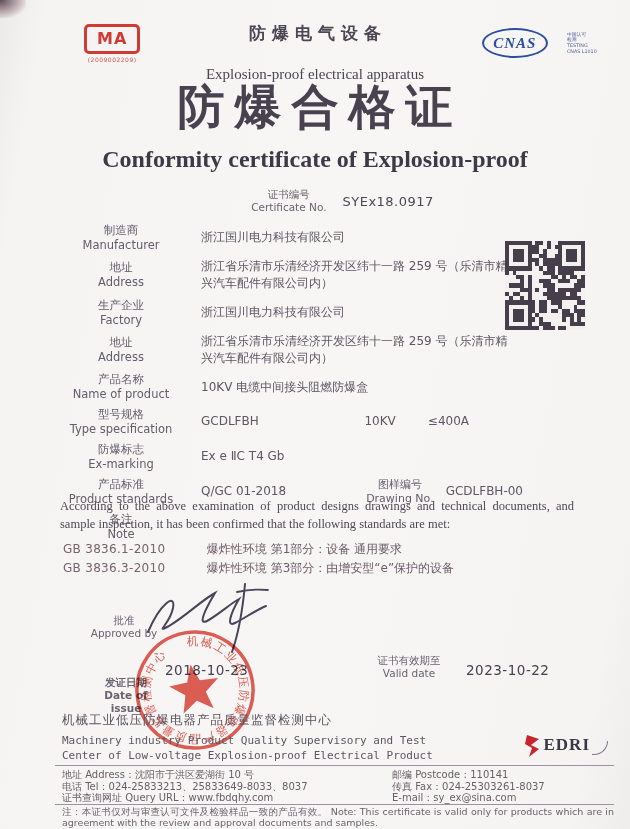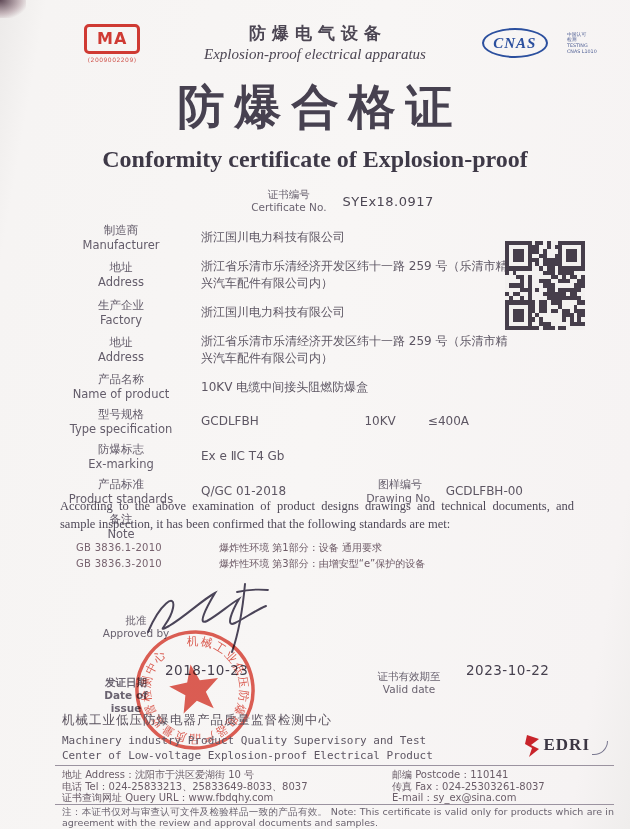--- a/index.html
+++ b/index.html
@@ -12,21 +12,21 @@
   .corner-smudge { position:absolute; left:0; top:0; width:26px; height:18px;
     background:radial-gradient(ellipse at 0 0, rgba(70,45,60,.85), rgba(130,90,105,.35) 55%, transparent 78%); }
 
   
   .cma { position:absolute; left:84px; top:24px; text-align:center; }
   .cma-box { display:inline-block; border:3px solid #cf3a33; border-radius:5px; color:#cf3a33;
     font-weight:bold; font-size:16px; padding:2px 10px 3px; letter-spacing:1px; }
   .cma-num { font-size:6px; color:#d0554e; margin-top:2px; letter-spacing:.5px; }
   .hdr-center { position:absolute; left:0; right:0; top:22px; text-align:center; }
   .hdr-zh { font-size:17px; font-weight:bold; letter-spacing:6px; color:#4c4653; padding-left:6px; }
-  .hdr-en { font-size:15px; font-family:"Liberation Serif","DejaVu Serif",serif; color:#4c4653; margin-top:1px;font-style:italic; }
+  .hdr-en { font-size:15px; font-family:"Liberation Serif","DejaVu Serif",serif; color:#4c4653; margin-top:21px; }
   .cnas { position:absolute; right:26px; top:28px; display:flex; gap:19px; }
   .cnas-oval { width:66px; height:30px; border:2.5px solid #2b4f9e; border-radius:50%;
     display:flex; align-items:center; justify-content:center;
     color:#2b4f9e; font-weight:bold; font-style:italic; font-size:15px; letter-spacing:1px;
     font-family:"Liberation Serif","DejaVu Serif",serif; }
   .cnas-side { font-size:6px; line-height:1.2; color:#4d5d93; transform:scale(.8); transform-origin:left center; }
 
   
   .main-title { position:absolute; left:0; right:0; top:76px; text-align:center;
     font-size:47px; font-weight:bold; letter-spacing:10px; padding-left:10px; color:#474150; }
@@ -54,30 +54,30 @@
   
   .qr { position:absolute; left:505px; top:241px; width:80px; height:89px;
     display:grid; grid-template-columns:repeat(21,1fr); grid-template-rows:repeat(21,1fr);
     background:#f3f1f0; }
   .qc.on { background:#463e4b; }
 
   
   .statement { position:absolute; left:60px; top:497px; width:514px; font-size:12px;
     line-height:1.45; color:#565061; }
   .statement .en { font-family:"Liberation Serif","DejaVu Serif",serif; font-size:12.5px; text-align:justify; color:#4e4857; }
-  .standards { position:absolute; left:76px; top:540px; font-size:10px; color:#77626e; line-height:1.6; }
+  .standards { position:absolute; left:63px; top:540px; font-size:12px; color:#77626e; line-height:1.6; }
   .standards .code { display:inline-block; width:112px; letter-spacing:.3px; }
   .standards .desc { margin-left:28px; color:#6d5a66; }
 
   
-  .approve { position:absolute; left:100px; top:614px; width:72px; }
+  .approve { position:absolute; left:88px; top:614px; width:72px; }
   .signature { position:absolute; left:142px; top:580px; }
   .date-issue-lbl { position:absolute; left:90px; top:676px; width:72px;font-weight:bold; }
   .date-issue-val { position:absolute; left:165px; top:662px; font-size:13.5px; color:#46404e; letter-spacing:.5px; }
-  .date-valid-lbl { position:absolute; left:363px; top:654px; width:92px;margin-top:16px; }
+  .date-valid-lbl { position:absolute; left:363px; top:654px; width:92px; }
   .date-valid-val { position:absolute; left:466px; top:662px; font-size:13.5px; color:#46404e; letter-spacing:.5px; }
 
   
   .stamp { position:absolute; left:133px; top:628px; width:124px; height:124px;
     transform:rotate(-10deg); mix-blend-mode:multiply; opacity:.88; }
 
   
   .issuer { position:absolute; left:62px; top:712px; }
   .issuer-zh { font-size:12.5px; color:#5a525e; letter-spacing:1px; }
   .issuer-en { font-family:"DejaVu Sans Mono","Liberation Mono",monospace; font-size:11px;

